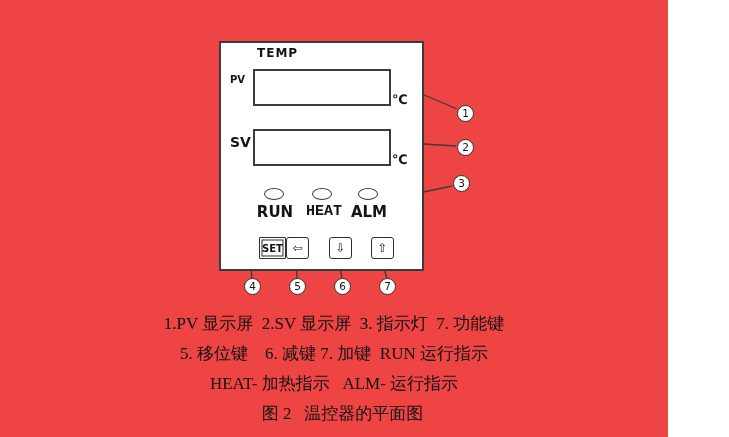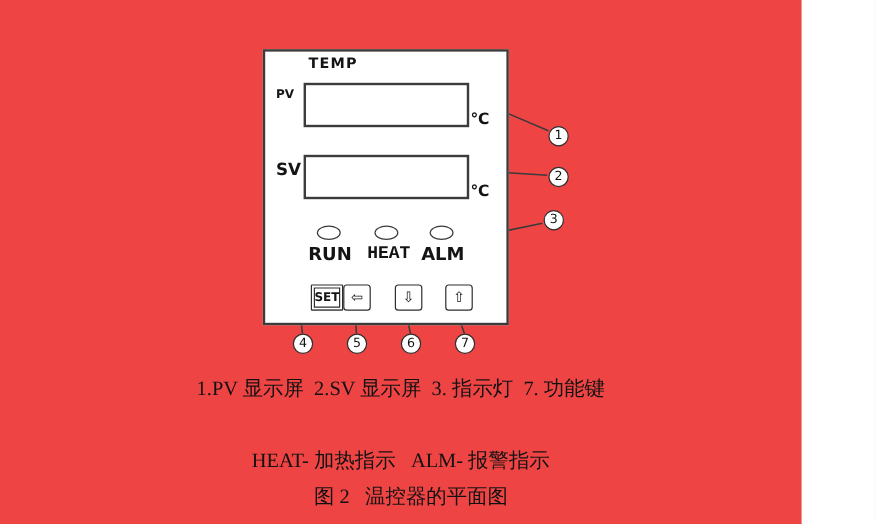--- a/index.html
+++ b/index.html
@@ -127,16 +127,17 @@
 
   <div class="callout c1">1</div>
   <div class="callout c2">2</div>
   <div class="callout c3">3</div>
   <div class="callout c4">4</div>
   <div class="callout c5">5</div>
   <div class="callout c6">6</div>
   <div class="callout c7">7</div>
 
   <div class="caption cap1">1.PV 显示屏  2.SV 显示屏  3. 指示灯  7. 功能键</div>
-  <div class="caption cap3">HEAT- 加热指示   ALM- 报警指示</div>
+  <div class="caption cap2">5. 移位键    6. 减键 7. 加键  RUN 运行指示</div>
+  <div class="caption cap3">HEAT- 加热指示   ALM- 运行指示</div>
   <div class="caption cap4">图 2   温控器的平面图</div>
 
 </div>
 
 </body></html>

